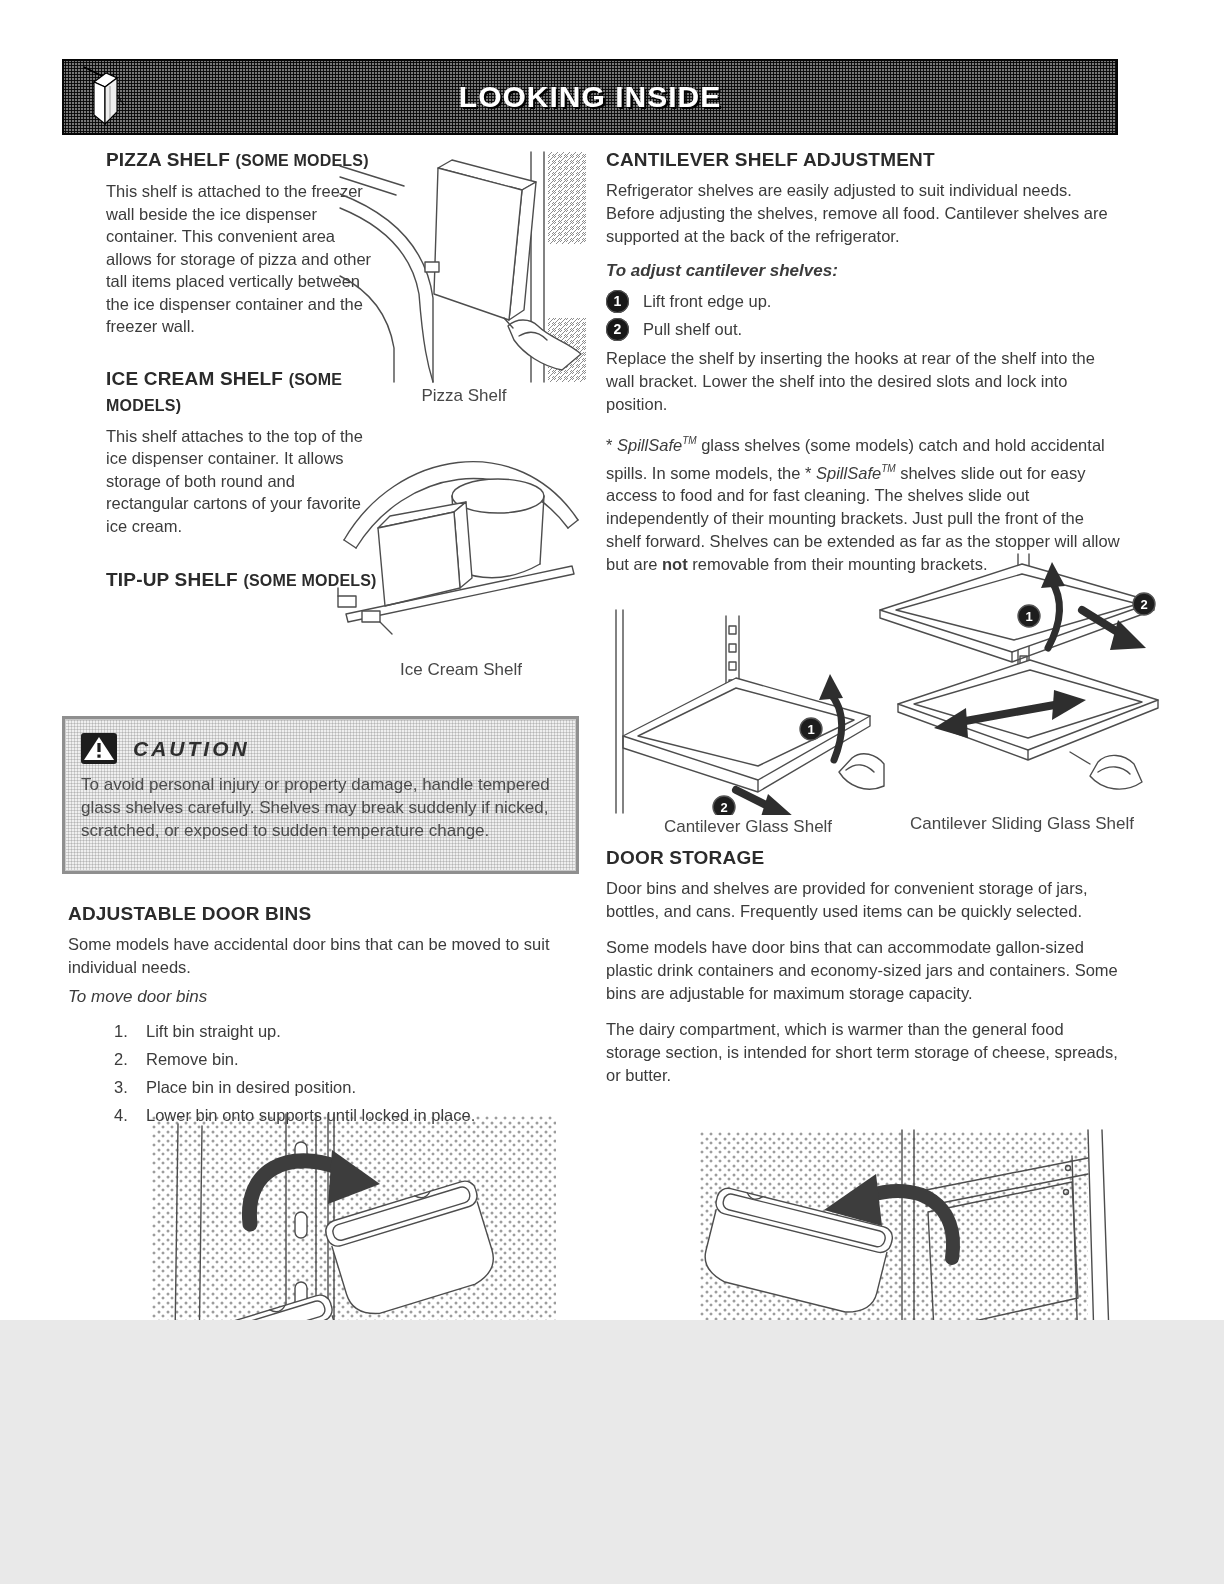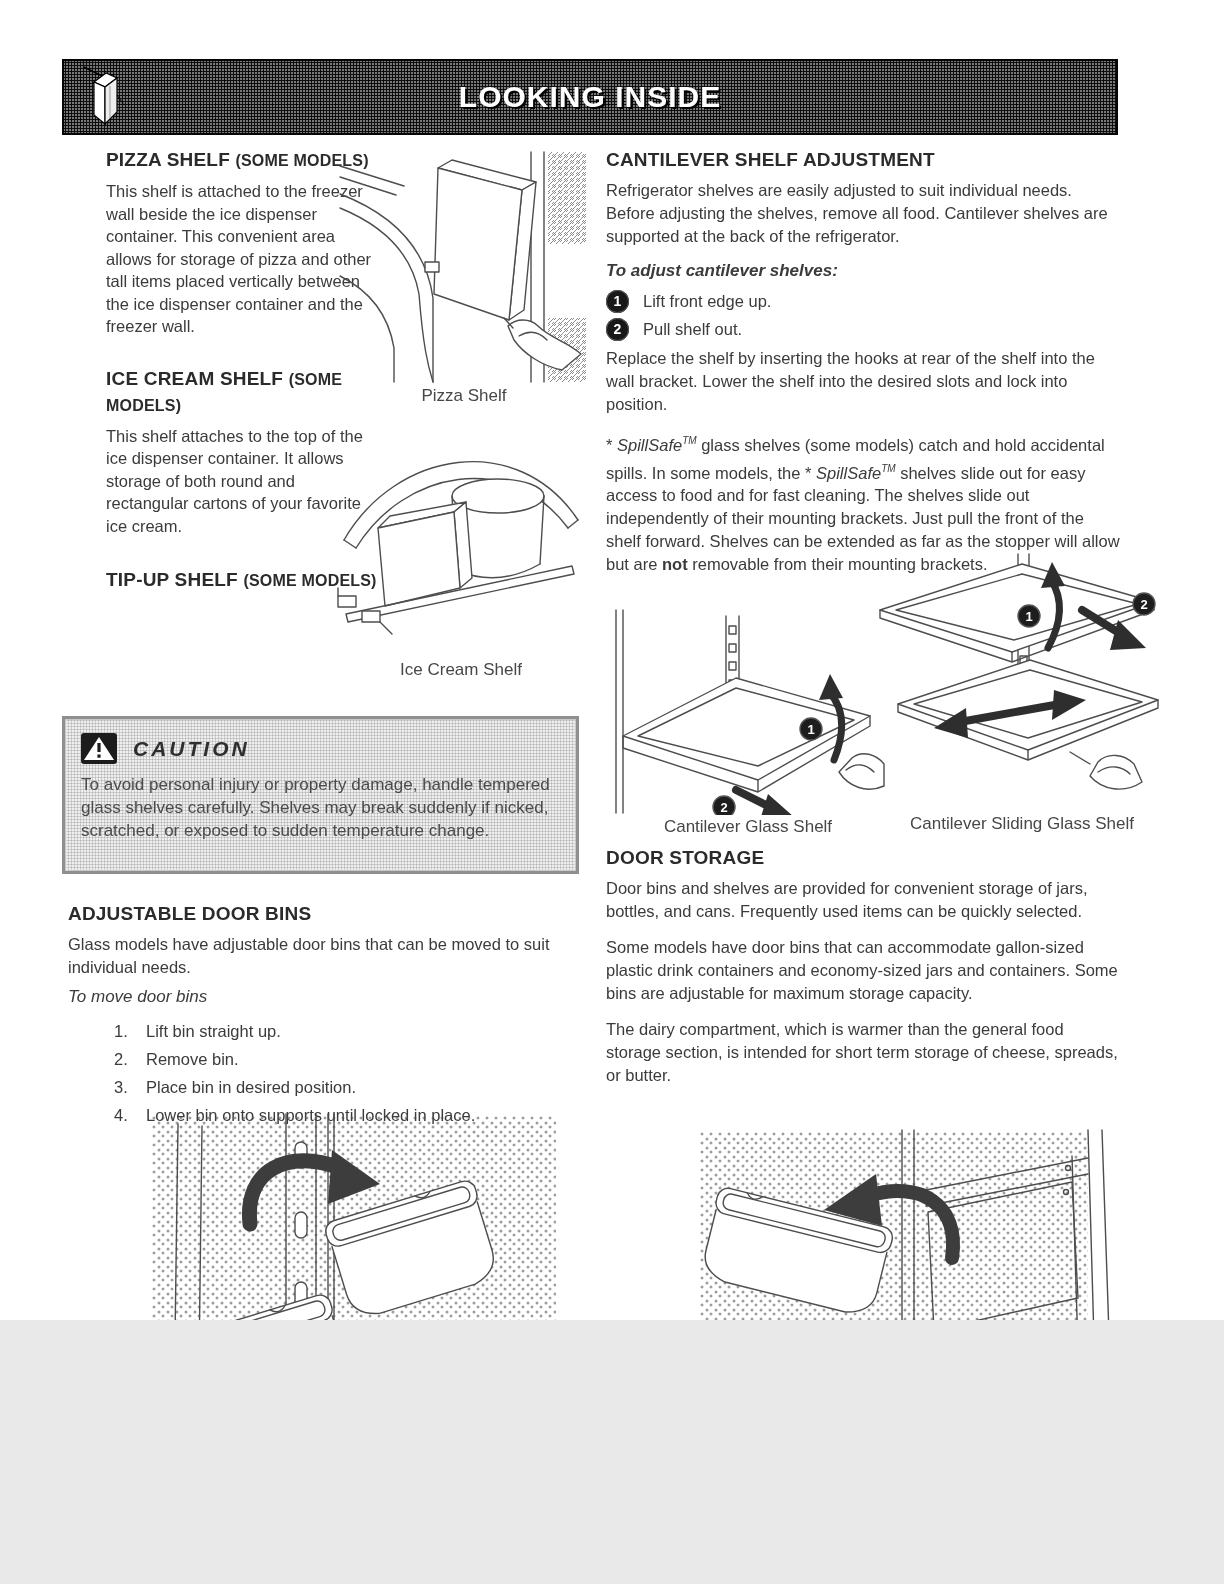--- a/index.html
+++ b/index.html
@@ -149,21 +149,21 @@
           <rect x="16.4" y="21.5" width="3.2" height="3.2" fill="#1c1c1c"></rect>
         </svg>
       </span>
       <span class="caution-label">CAUTION</span>
     </div>
     <div class="caution-body">To avoid personal injury or property damage, handle tempered glass shelves carefully. Shelves may break suddenly if nicked, scratched, or exposed to sudden temperature change.</div>
   </div>
 
   <div class="col" style="left:68px;top:901px;width:516px;">
     <div class="sec-h">ADJUSTABLE DOOR BINS</div>
-    <p class="bp" style="margin-bottom:9px;">Glass models have adjustable door bins that can be moved to suit individual needs.</p>
+    <p class="bp" style="margin-bottom:9px;">Some models have accidental door bins that can be moved to suit individual needs.</p>
     <div class="em-sub">To move door bins</div>
     <ol class="num-list">
       <li>
           <span class="n">1.</span>
           <span>Lift bin straight up.</span>
         </li>
       <li>
           <span class="n">2.</span>
           <span>Remove bin.</span>
         </li>

